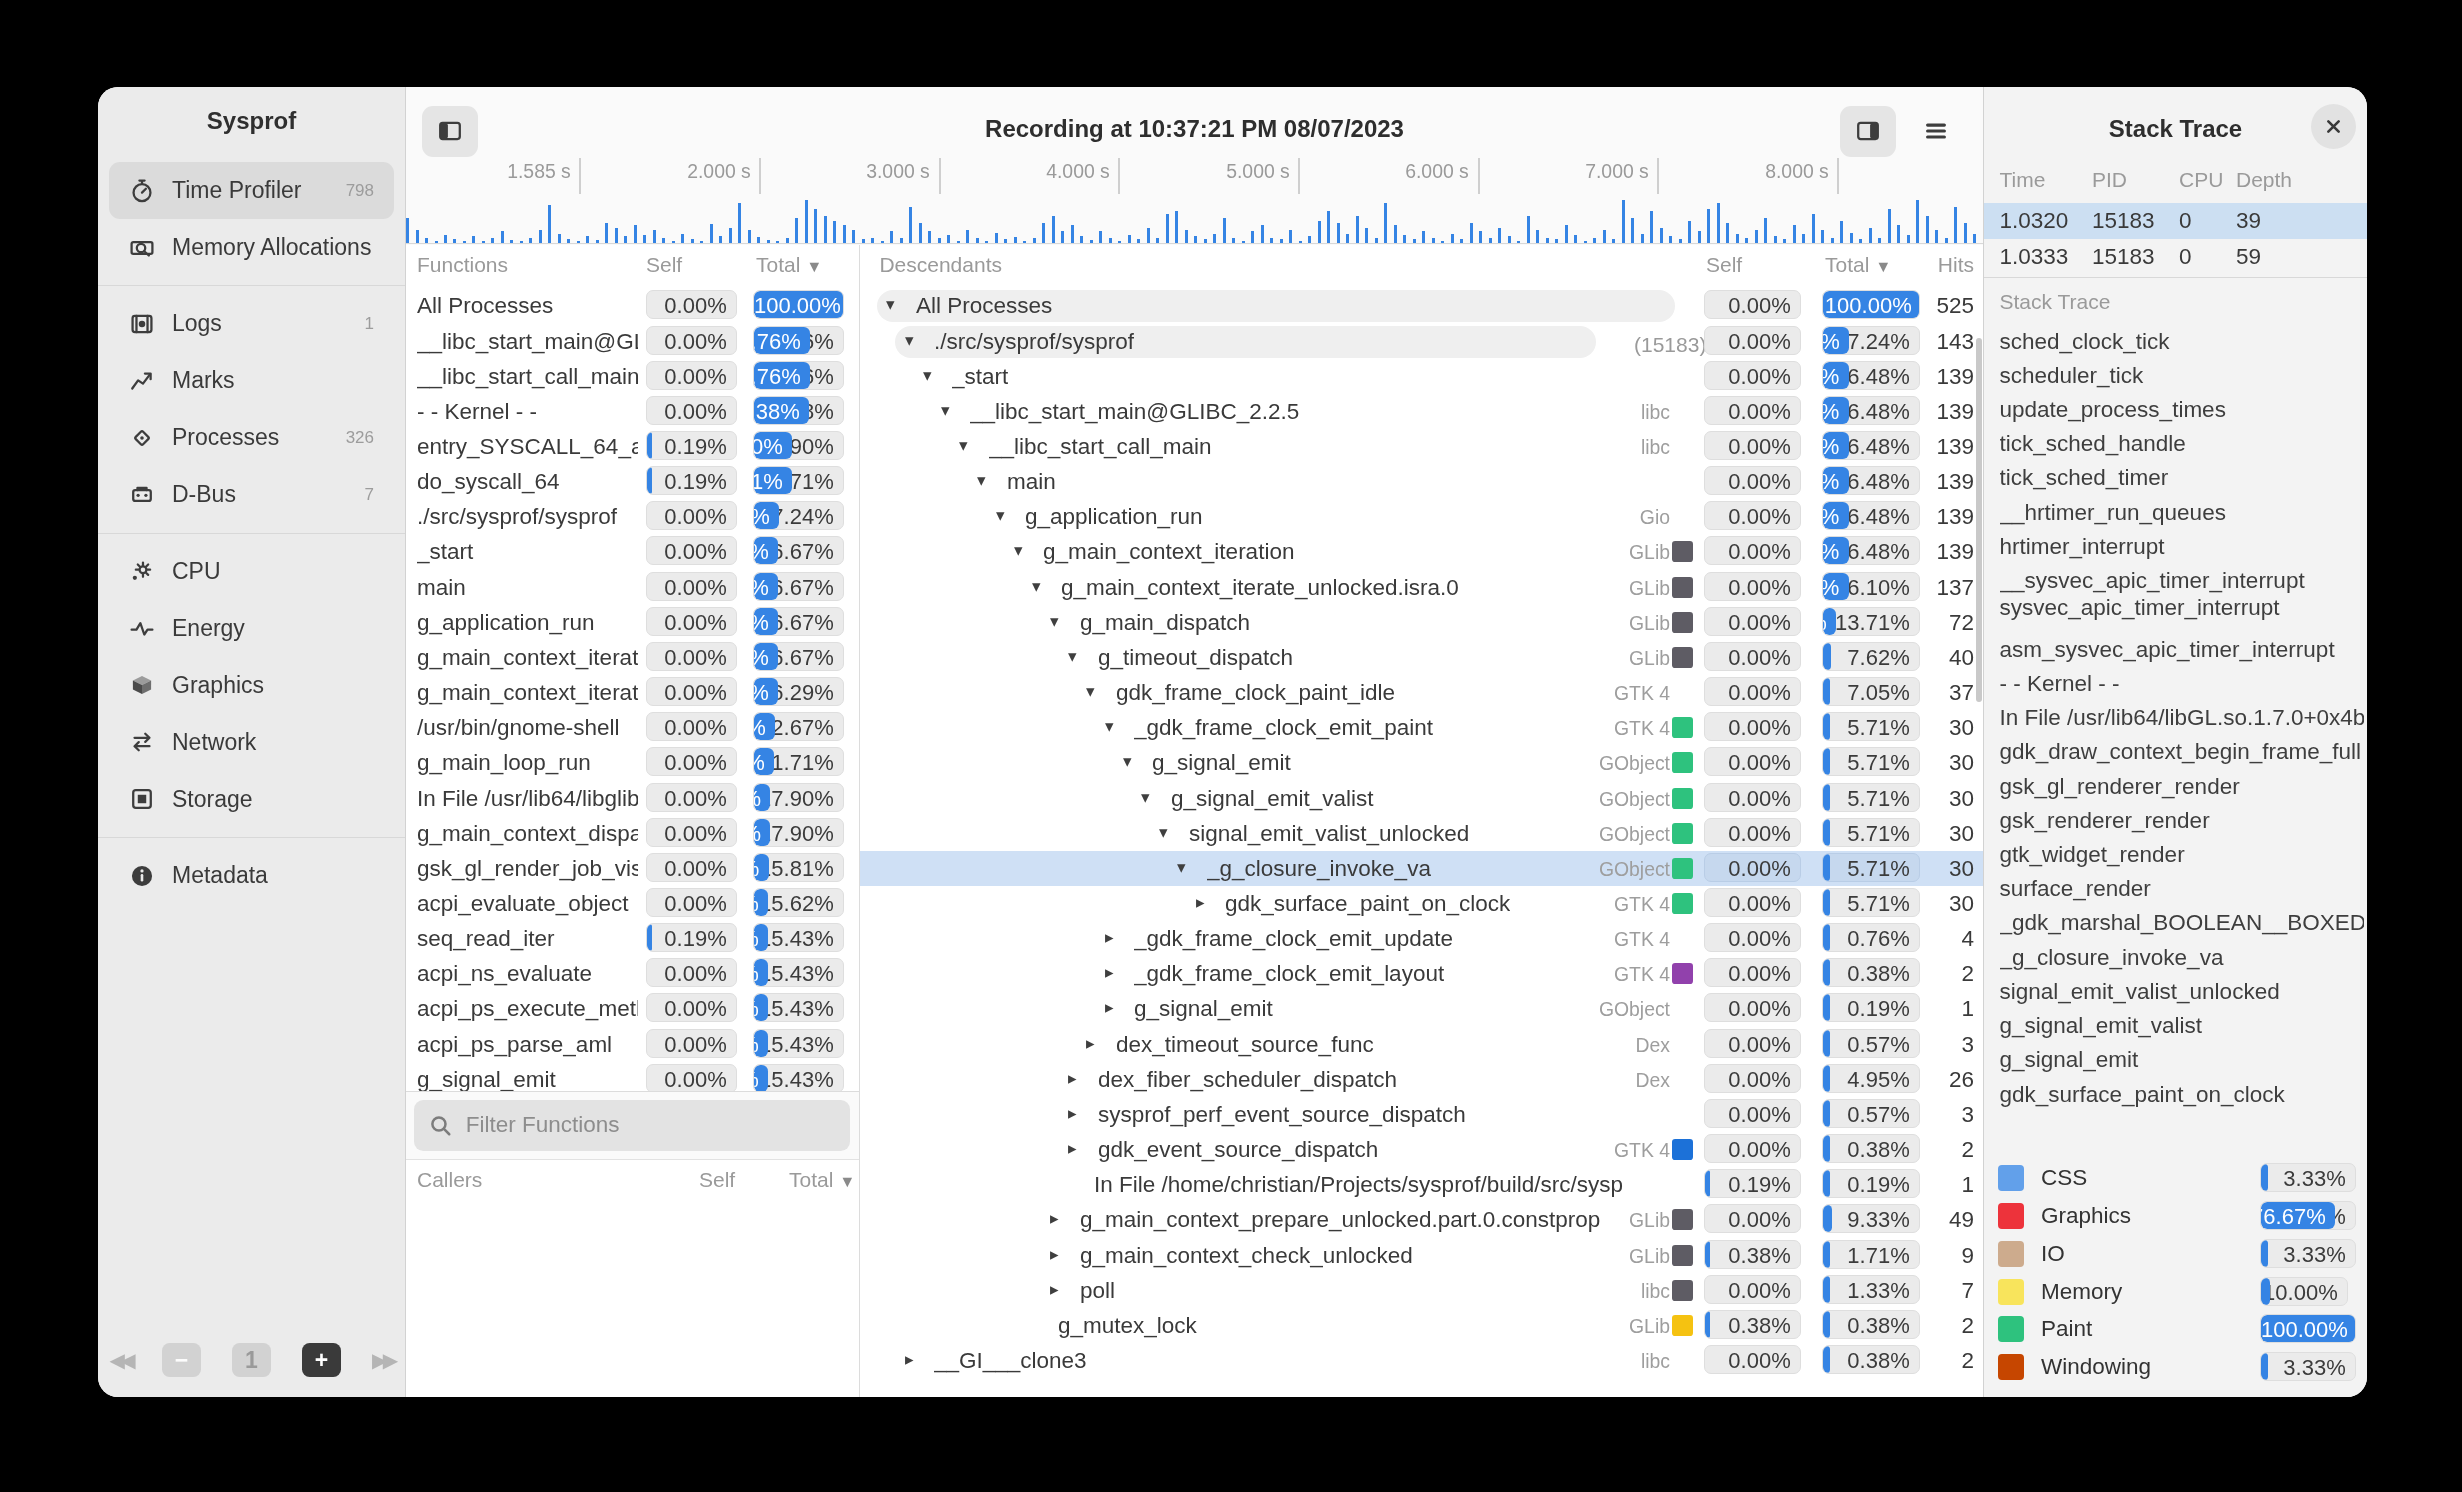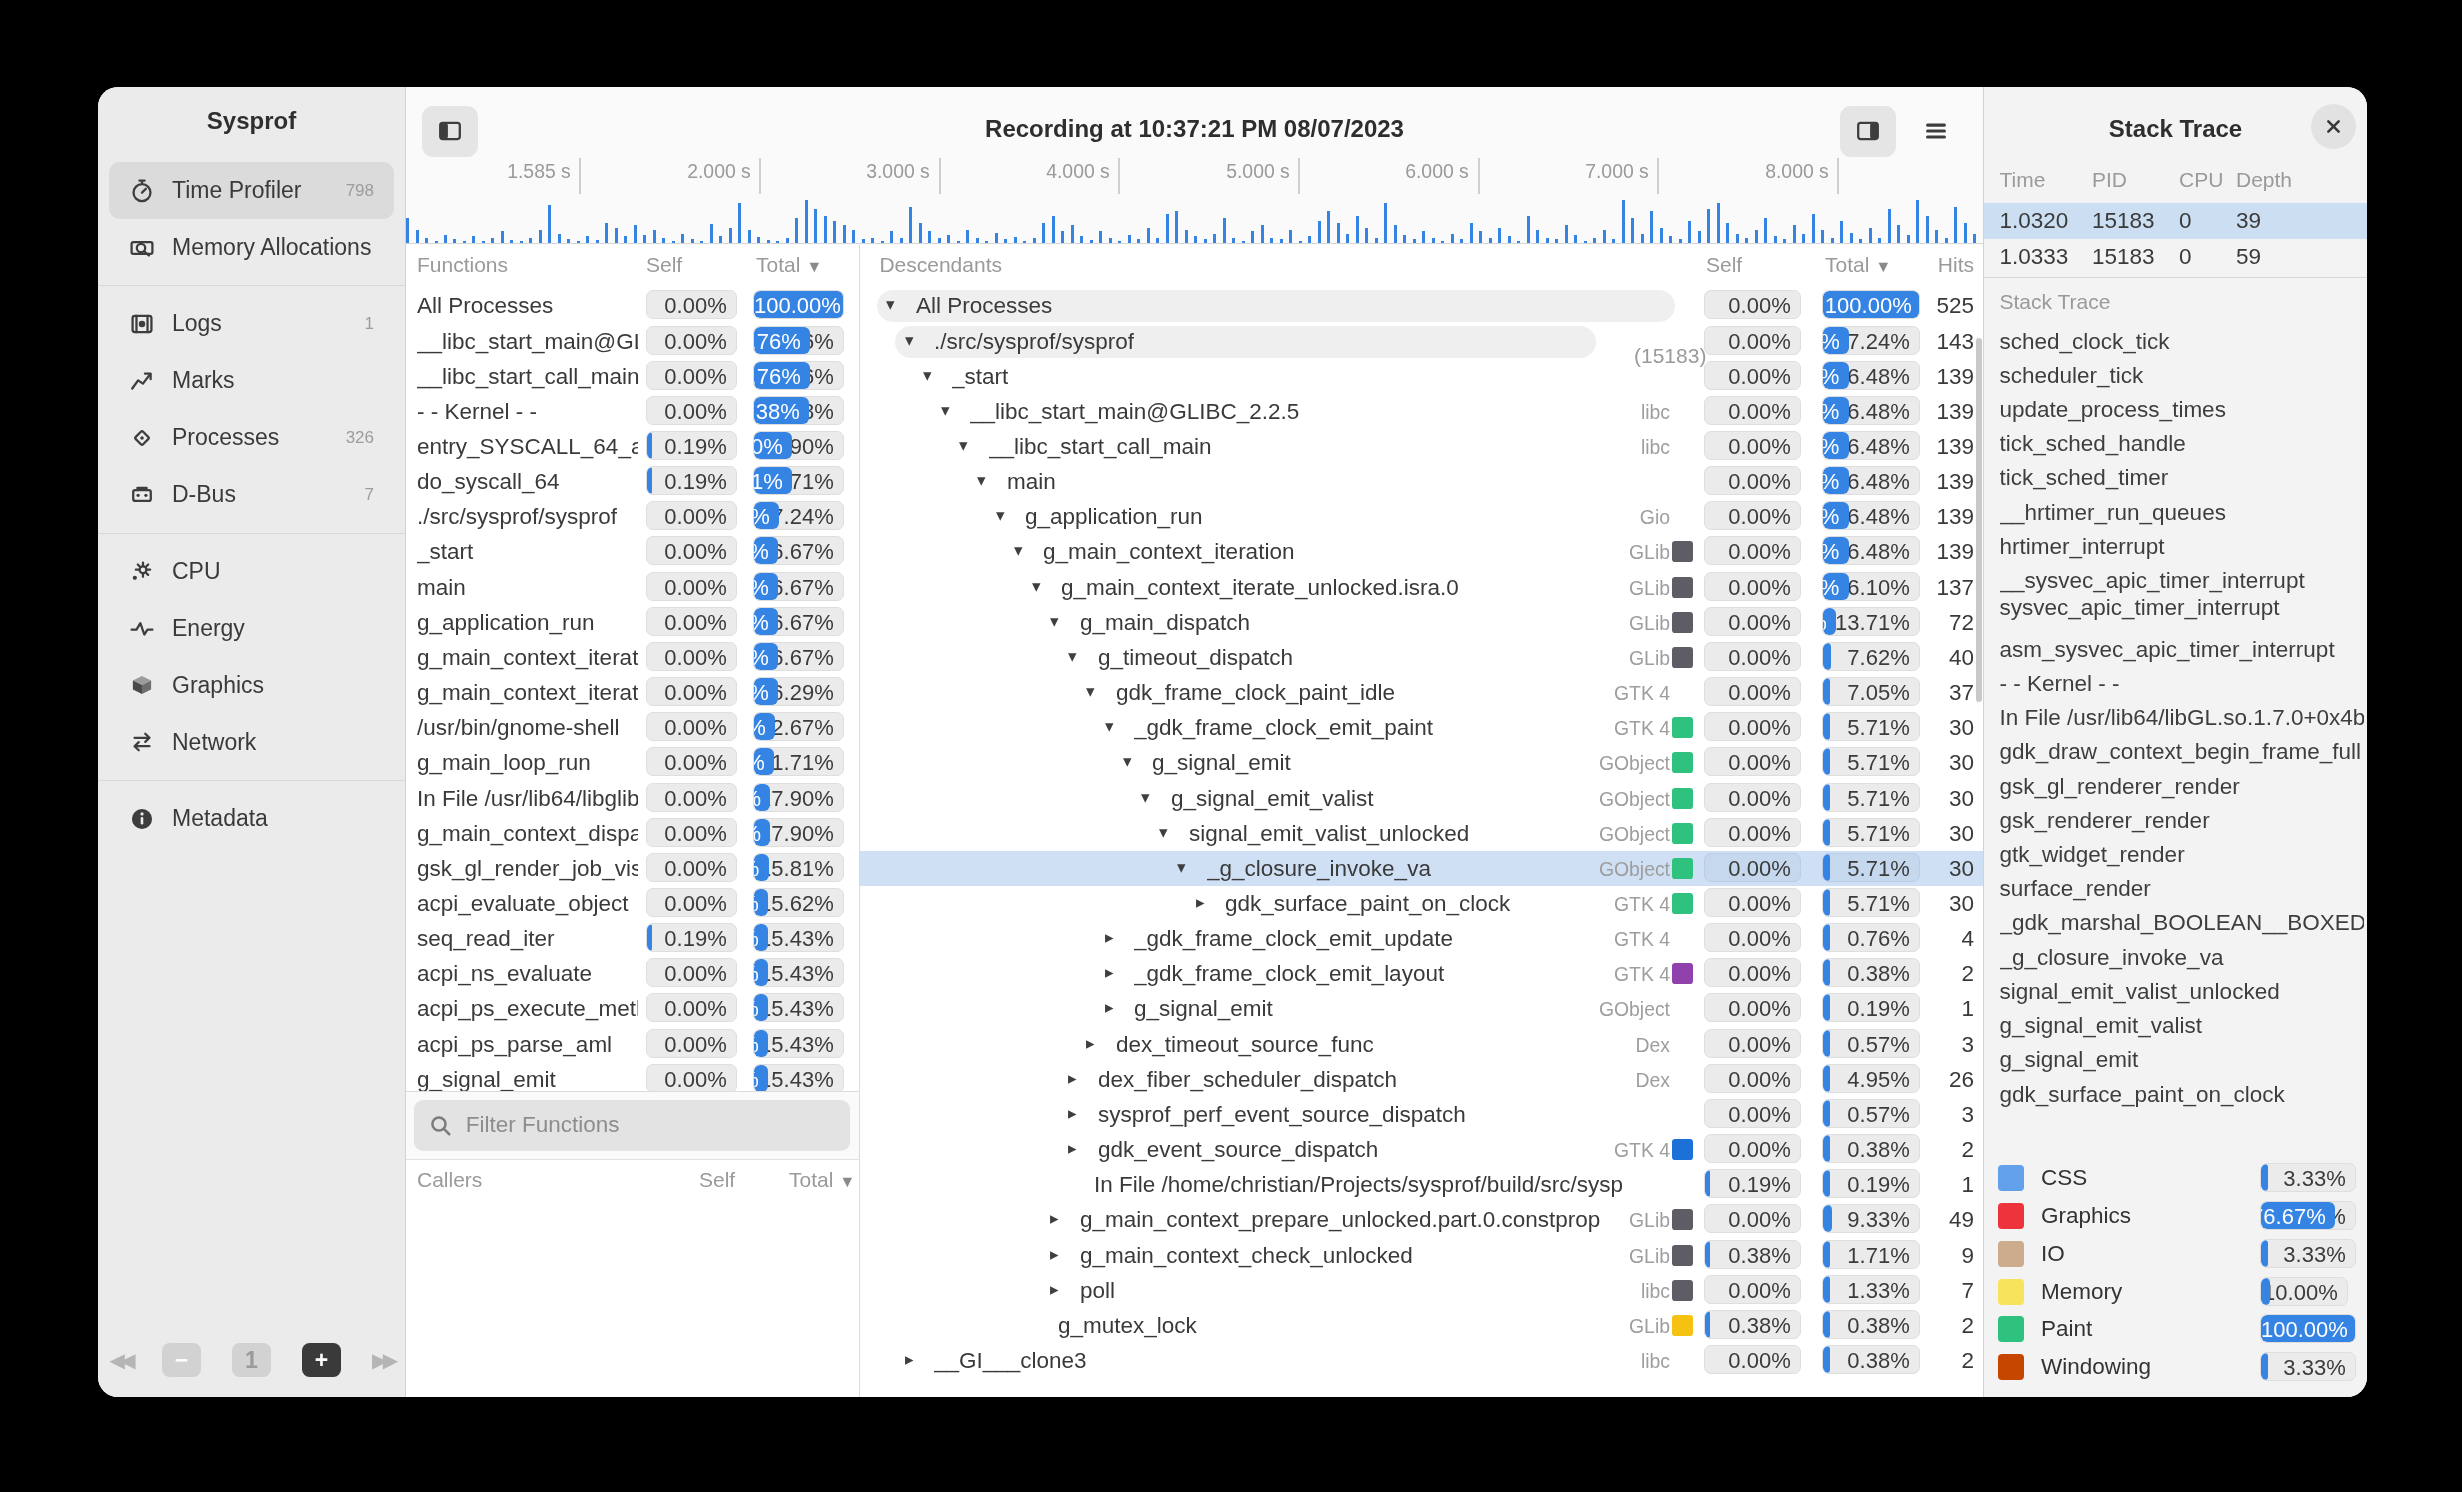--- a/index.html
+++ b/index.html
@@ -47,21 +47,21 @@
   .filterbox input{border:none;outline:none;background:transparent;font-size:22.5px;color:#3a3a3a;font-family:"Liberation Sans",sans-serif;flex:1;}
   .filterbox input::placeholder{color:#8d8d8d;}
   .callers-head{position:absolute;left:0;top:914px;width:100%;height:40px;background:#fff;border-top:1.5px solid #e2e2e2;box-sizing:border-box;}
   
   .descendants{position:absolute;left:762px;top:158px;width:1123px;bottom:0;background:#fff;box-sizing:border-box;overflow:hidden;}
   .tree-row{position:absolute;left:0;width:100%;height:35px;}
   .tree-row.selrow{background:#cfe0f5;}
   .namepill{position:absolute;top:1.5px;height:32px;background:#efefef;border-radius:16.3px;}
   .expander{position:absolute;top:6.2px;font-size:17px;color:#3f3f3f;}
   .tname{position:absolute;top:4.6px;font-size:22.5px;color:#3a3a3a;white-space:nowrap;overflow:hidden;}
-  .tnote{position:absolute;top:20px;font-size:21px;color:#9a9a9a;}
+  .tnote{position:absolute;top:9px;font-size:21px;color:#9a9a9a;}
   .ttag{position:absolute;top:7px;font-size:19.4px;color:#9e9e9e;white-space:nowrap;}
   .tsq{position:absolute;top:7px;width:21px;height:21px;border-radius:3.1px;}
   .thits{position:absolute;top:4.6px;font-size:22.5px;color:#3a3a3a;text-align:right;}
   .vscroll{position:absolute;right:1.5px;top:93px;width:5.4px;height:364px;border-radius:3.1px;background:#c9c9c9;}
   
   .stack{position:absolute;left:1885px;top:0;width:384px;height:100%;background:#f3f3f3;border-left:0.8px solid #d2d2d2;box-sizing:border-box;}
   .stack-title{position:absolute;left:0;top:28px;width:100%;text-align:center;font-size:24px;font-weight:bold;color:#2e2e2e;}
   .closebtn{position:absolute;right:11px;top:17px;width:45px;height:45px;border-radius:50%;background:#e2e2e2;display:flex;align-items:center;justify-content:center;}
   .sample-row{position:absolute;left:0;width:100%;height:36px;font-size:22.5px;color:#3a3a3a;}
   .sample-row.selrow{background:#ccdff2;}
@@ -174,20 +174,29 @@
           <span class="nlabel">Graphics</span>
         </div>
         <div class="nav-item">
           <span class="nicon">
             <svg width="26" height="26" viewBox="0 0 16 16" fill="none" stroke="#3d3d3d" stroke-width="1.4" stroke-linecap="round" stroke-linejoin="round">
               <path d="M3.4 5.4 h9 M10 2.9 l2.6 2.5 l-2.6 2.5"></path>
               <path d="M12.6 10.6 h-9 M6 8.1 l-2.6 2.5 L6 13.1"></path>
             </svg>
           </span>
           <span class="nlabel">Network</span>
+        </div>
+        <div class="nav-item">
+          <span class="nicon">
+            <svg width="26" height="26" viewBox="0 0 16 16" fill="none" stroke="#3d3d3d" stroke-width="1.4" stroke-linecap="round" stroke-linejoin="round">
+              <rect x="2.6" y="2.6" width="10.8" height="10.8" rx="1.6"></rect>
+              <rect x="5.4" y="5.4" width="5.2" height="5.2" fill="#3d3d3d" stroke="none"></rect>
+            </svg>
+          </span>
+          <span class="nlabel">Storage</span>
         </div>
         <div class="nav-divider"></div>
         <div class="nav-item">
           <span class="nicon">
             <svg width="26" height="26" viewBox="0 0 16 16">
               <circle cx="8" cy="8" r="6.2" fill="#3d3d3d"></circle>
               <rect x="7.2" y="6.8" width="1.6" height="4.6" rx="0.8" fill="#ebebeb"></rect>
               <circle cx="8" cy="4.9" r="1" fill="#ebebeb"></circle>
             </svg>
           </span>

